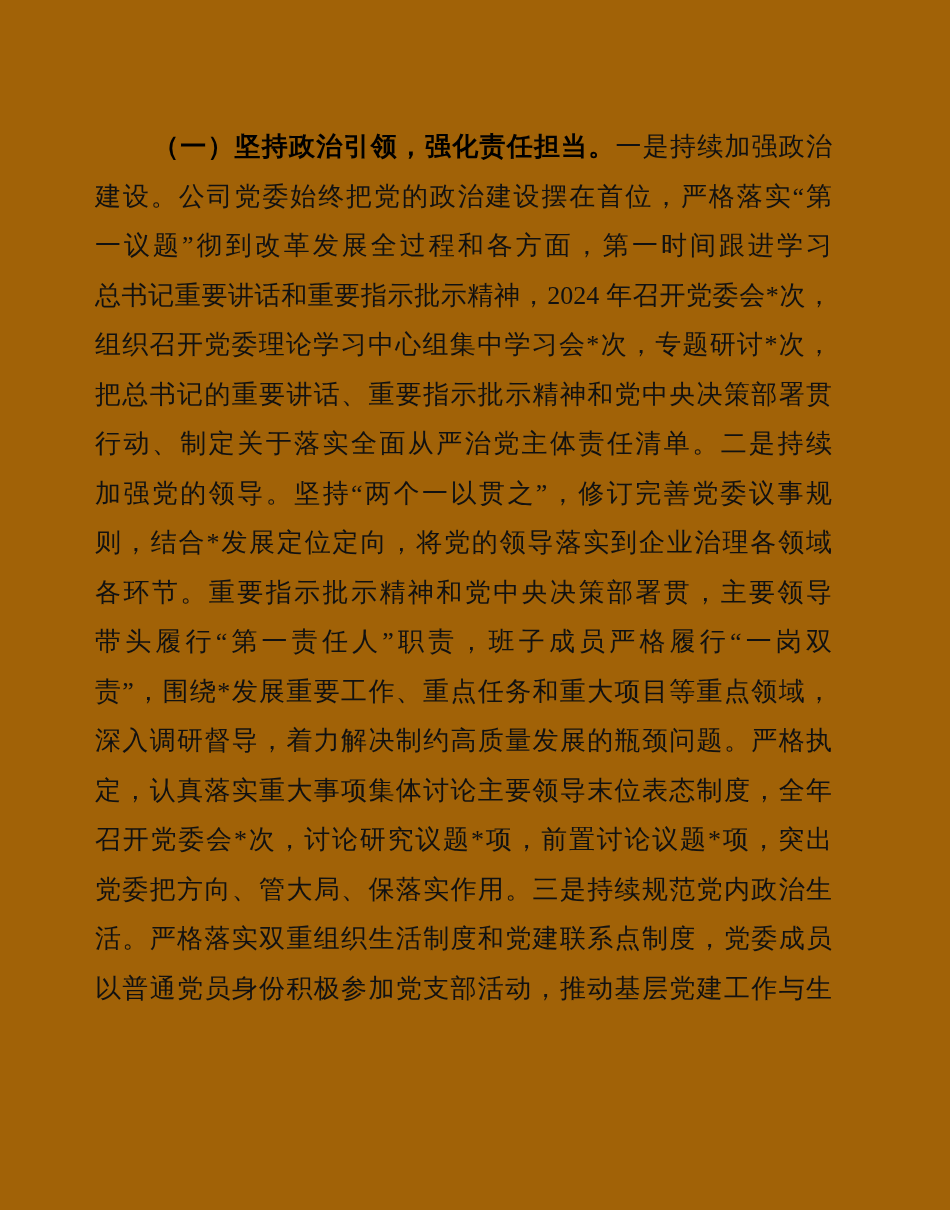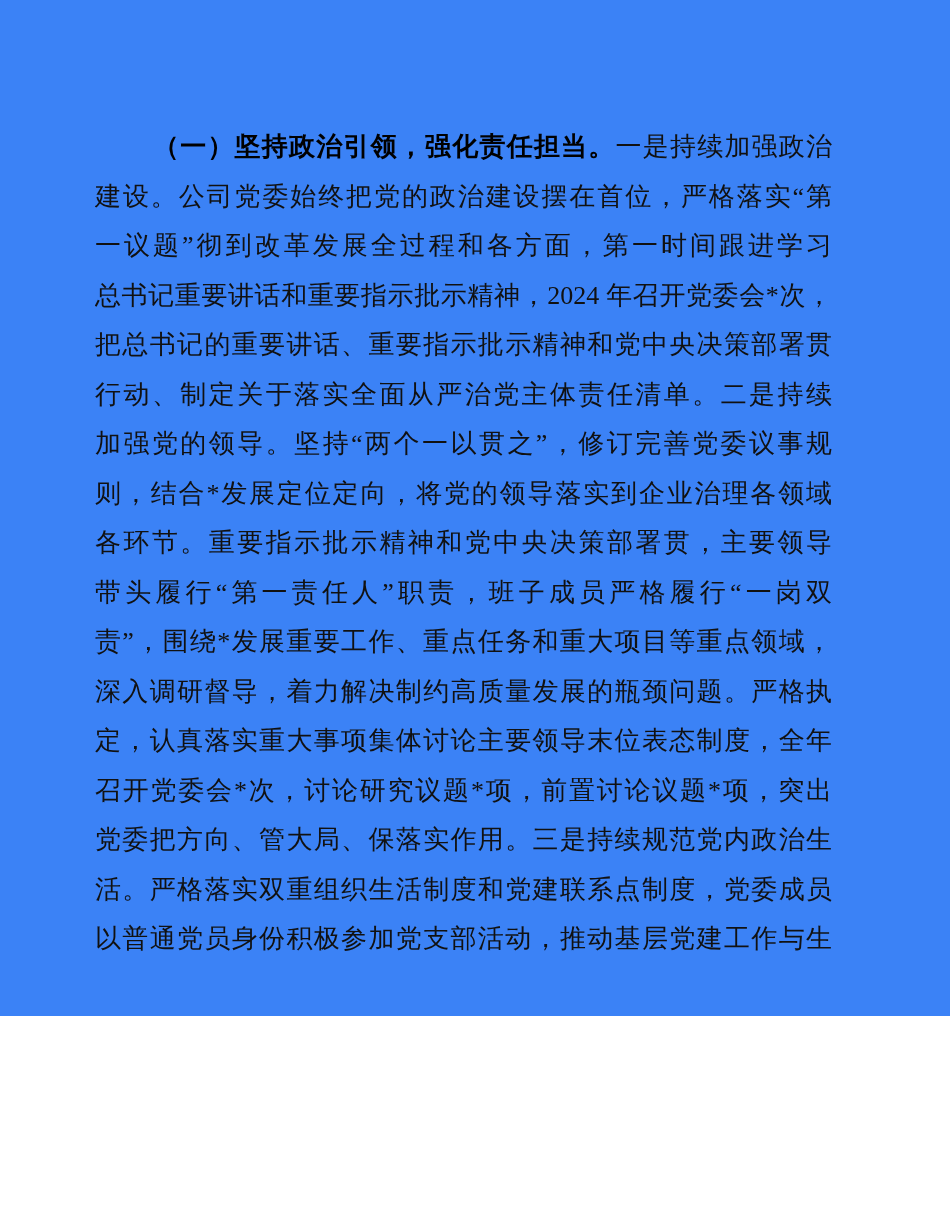--- a/index.html
+++ b/index.html
@@ -8,23 +8,23 @@
     background: #ffffff;
   }
   body {
     width: 950px;
     height: 1230px;
     overflow: hidden;
   }
   .page {
     box-sizing: border-box;
     width: 950px;
-    height: 1016px;
+    height: 1210px;
     padding: 122px 118px 8px 95px;
-    background: #3b82f6;
+    background: #a16207;
   }
   .para {
     width: 100%;
   }
   .line {
     font-family: "Liberation Serif", "DejaVu Serif", serif;
     font-size: 26px;
     color: #111111;
     height: 49.5px;
     line-height: 49.5px;
@@ -44,20 +44,21 @@
 </style>
 </head>
 <body>
 
 <div class="page">
   <div class="para">
     <div class="line first-line"><span class="heading">（一）坚持政治引领，强化责任担当。</span><span class="body-run">一是持续加强政治</span></div>
     <div class="line">建设。公司党委始终把党的政治建设摆在首位，严格落实“第</div>
     <div class="line">一议题”彻到改革发展全过程和各方面，第一时间跟进学习</div>
     <div class="line">总书记重要讲话和重要指示批示精神，2024 年召开党委会*次，</div>
+    <div class="line">组织召开党委理论学习中心组集中学习会*次，专题研讨*次，</div>
     <div class="line">把总书记的重要讲话、重要指示批示精神和党中央决策部署贯</div>
     <div class="line">行动、制定关于落实全面从严治党主体责任清单。二是持续</div>
     <div class="line">加强党的领导。坚持“两个一以贯之”，修订完善党委议事规</div>
     <div class="line">则，结合*发展定位定向，将党的领导落实到企业治理各领域</div>
     <div class="line">各环节。重要指示批示精神和党中央决策部署贯，主要领导</div>
     <div class="line">带头履行“第一责任人”职责，班子成员严格履行“一岗双</div>
     <div class="line">责”，围绕*发展重要工作、重点任务和重大项目等重点领域，</div>
     <div class="line">深入调研督导，着力解决制约高质量发展的瓶颈问题。严格执</div>
     <div class="line">定，认真落实重大事项集体讨论主要领导末位表态制度，全年</div>
     <div class="line">召开党委会*次，讨论研究议题*项，前置讨论议题*项，突出</div>

